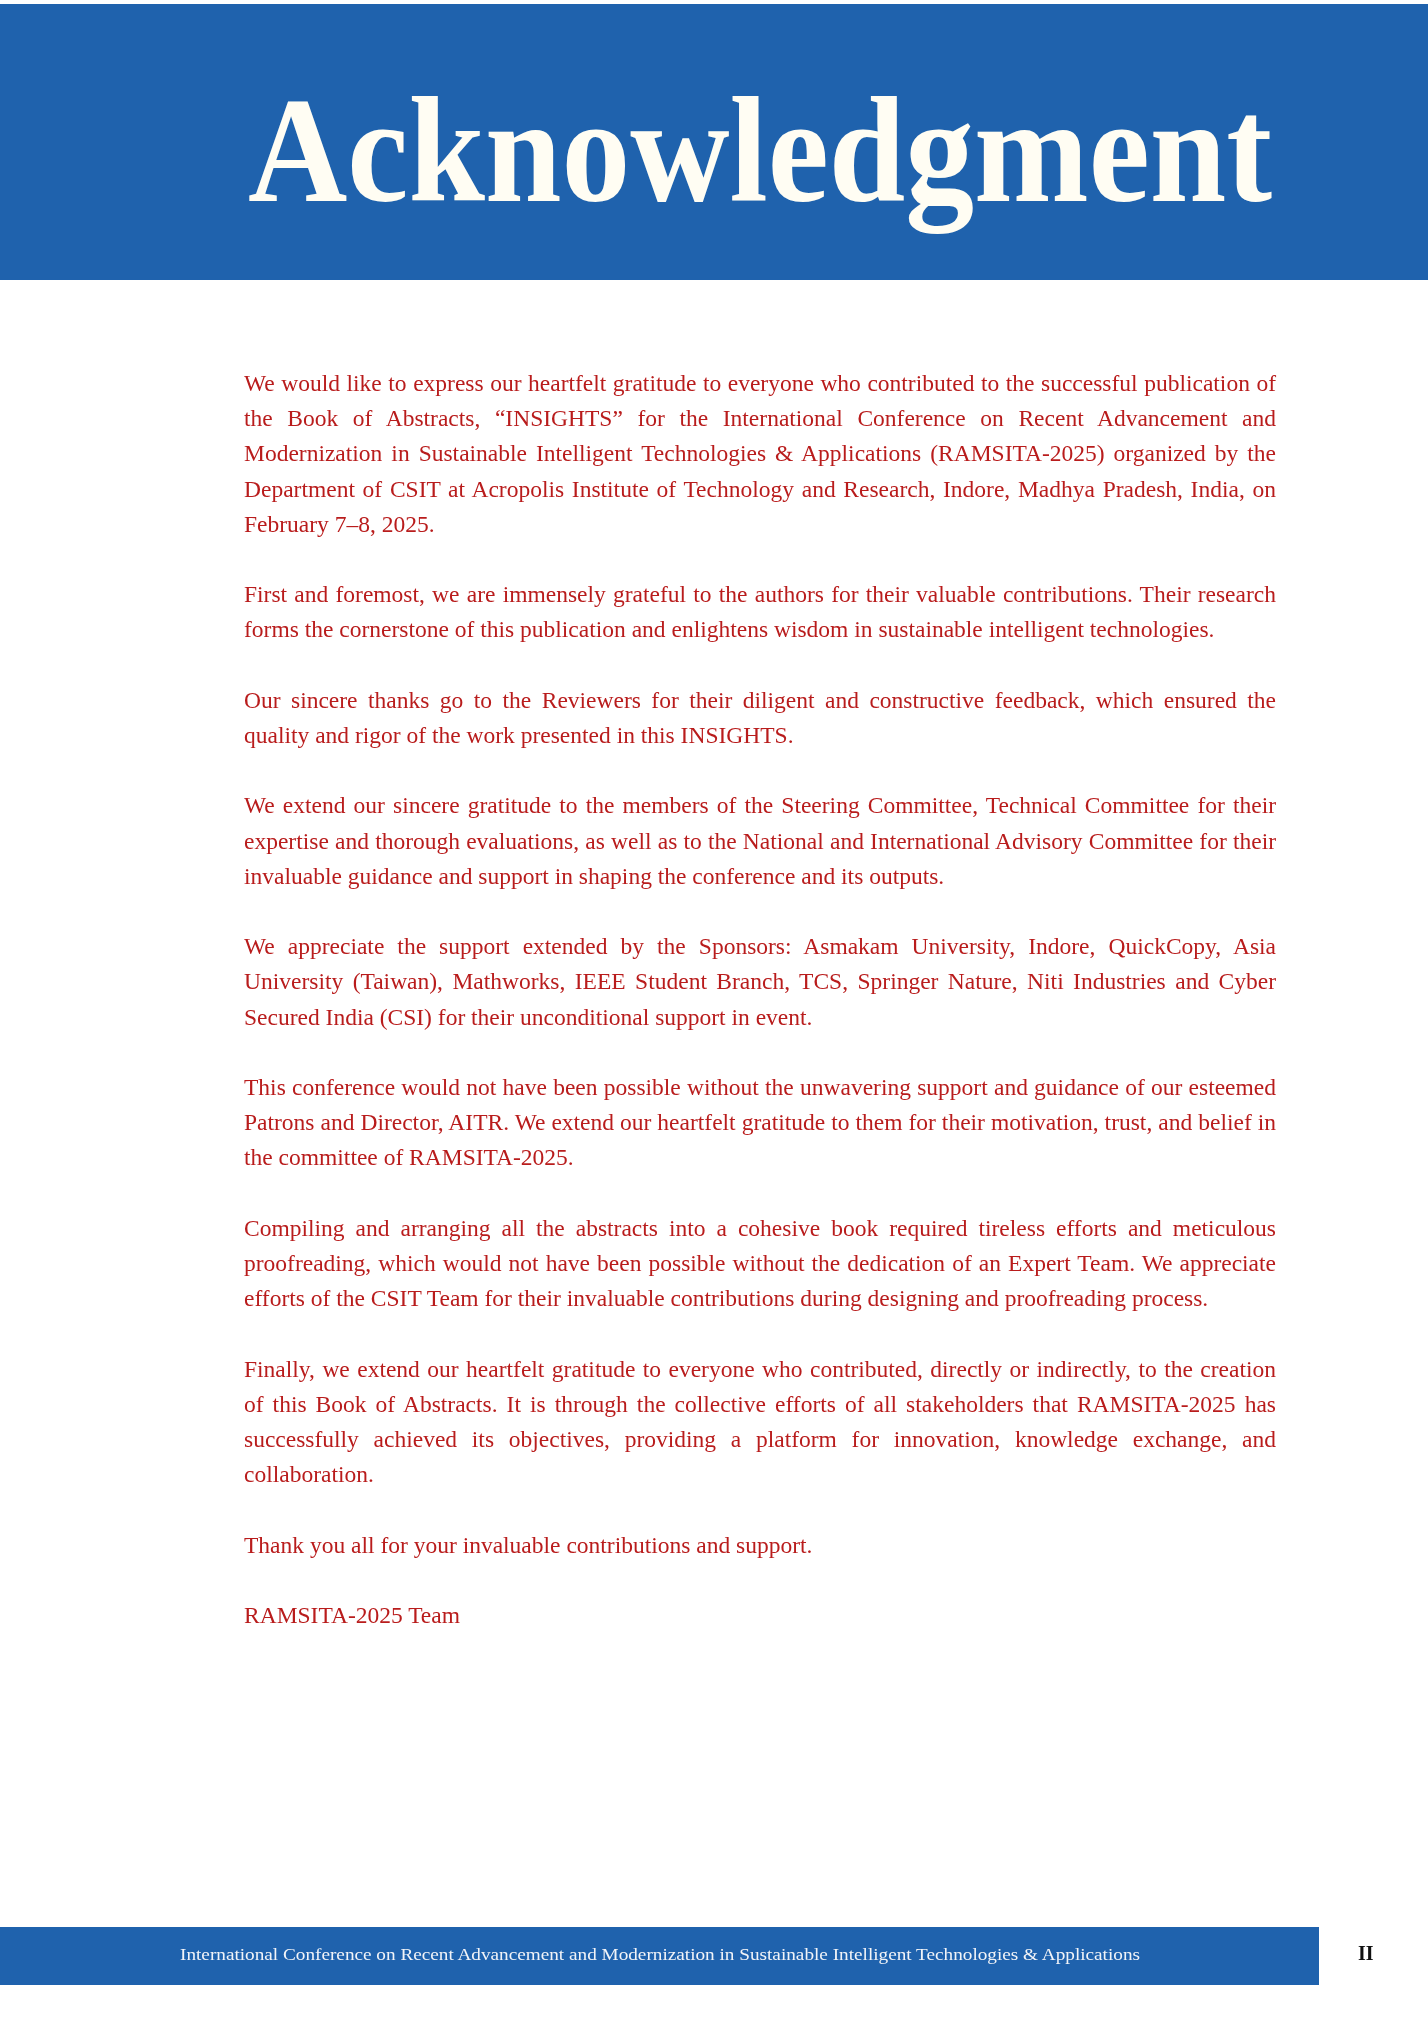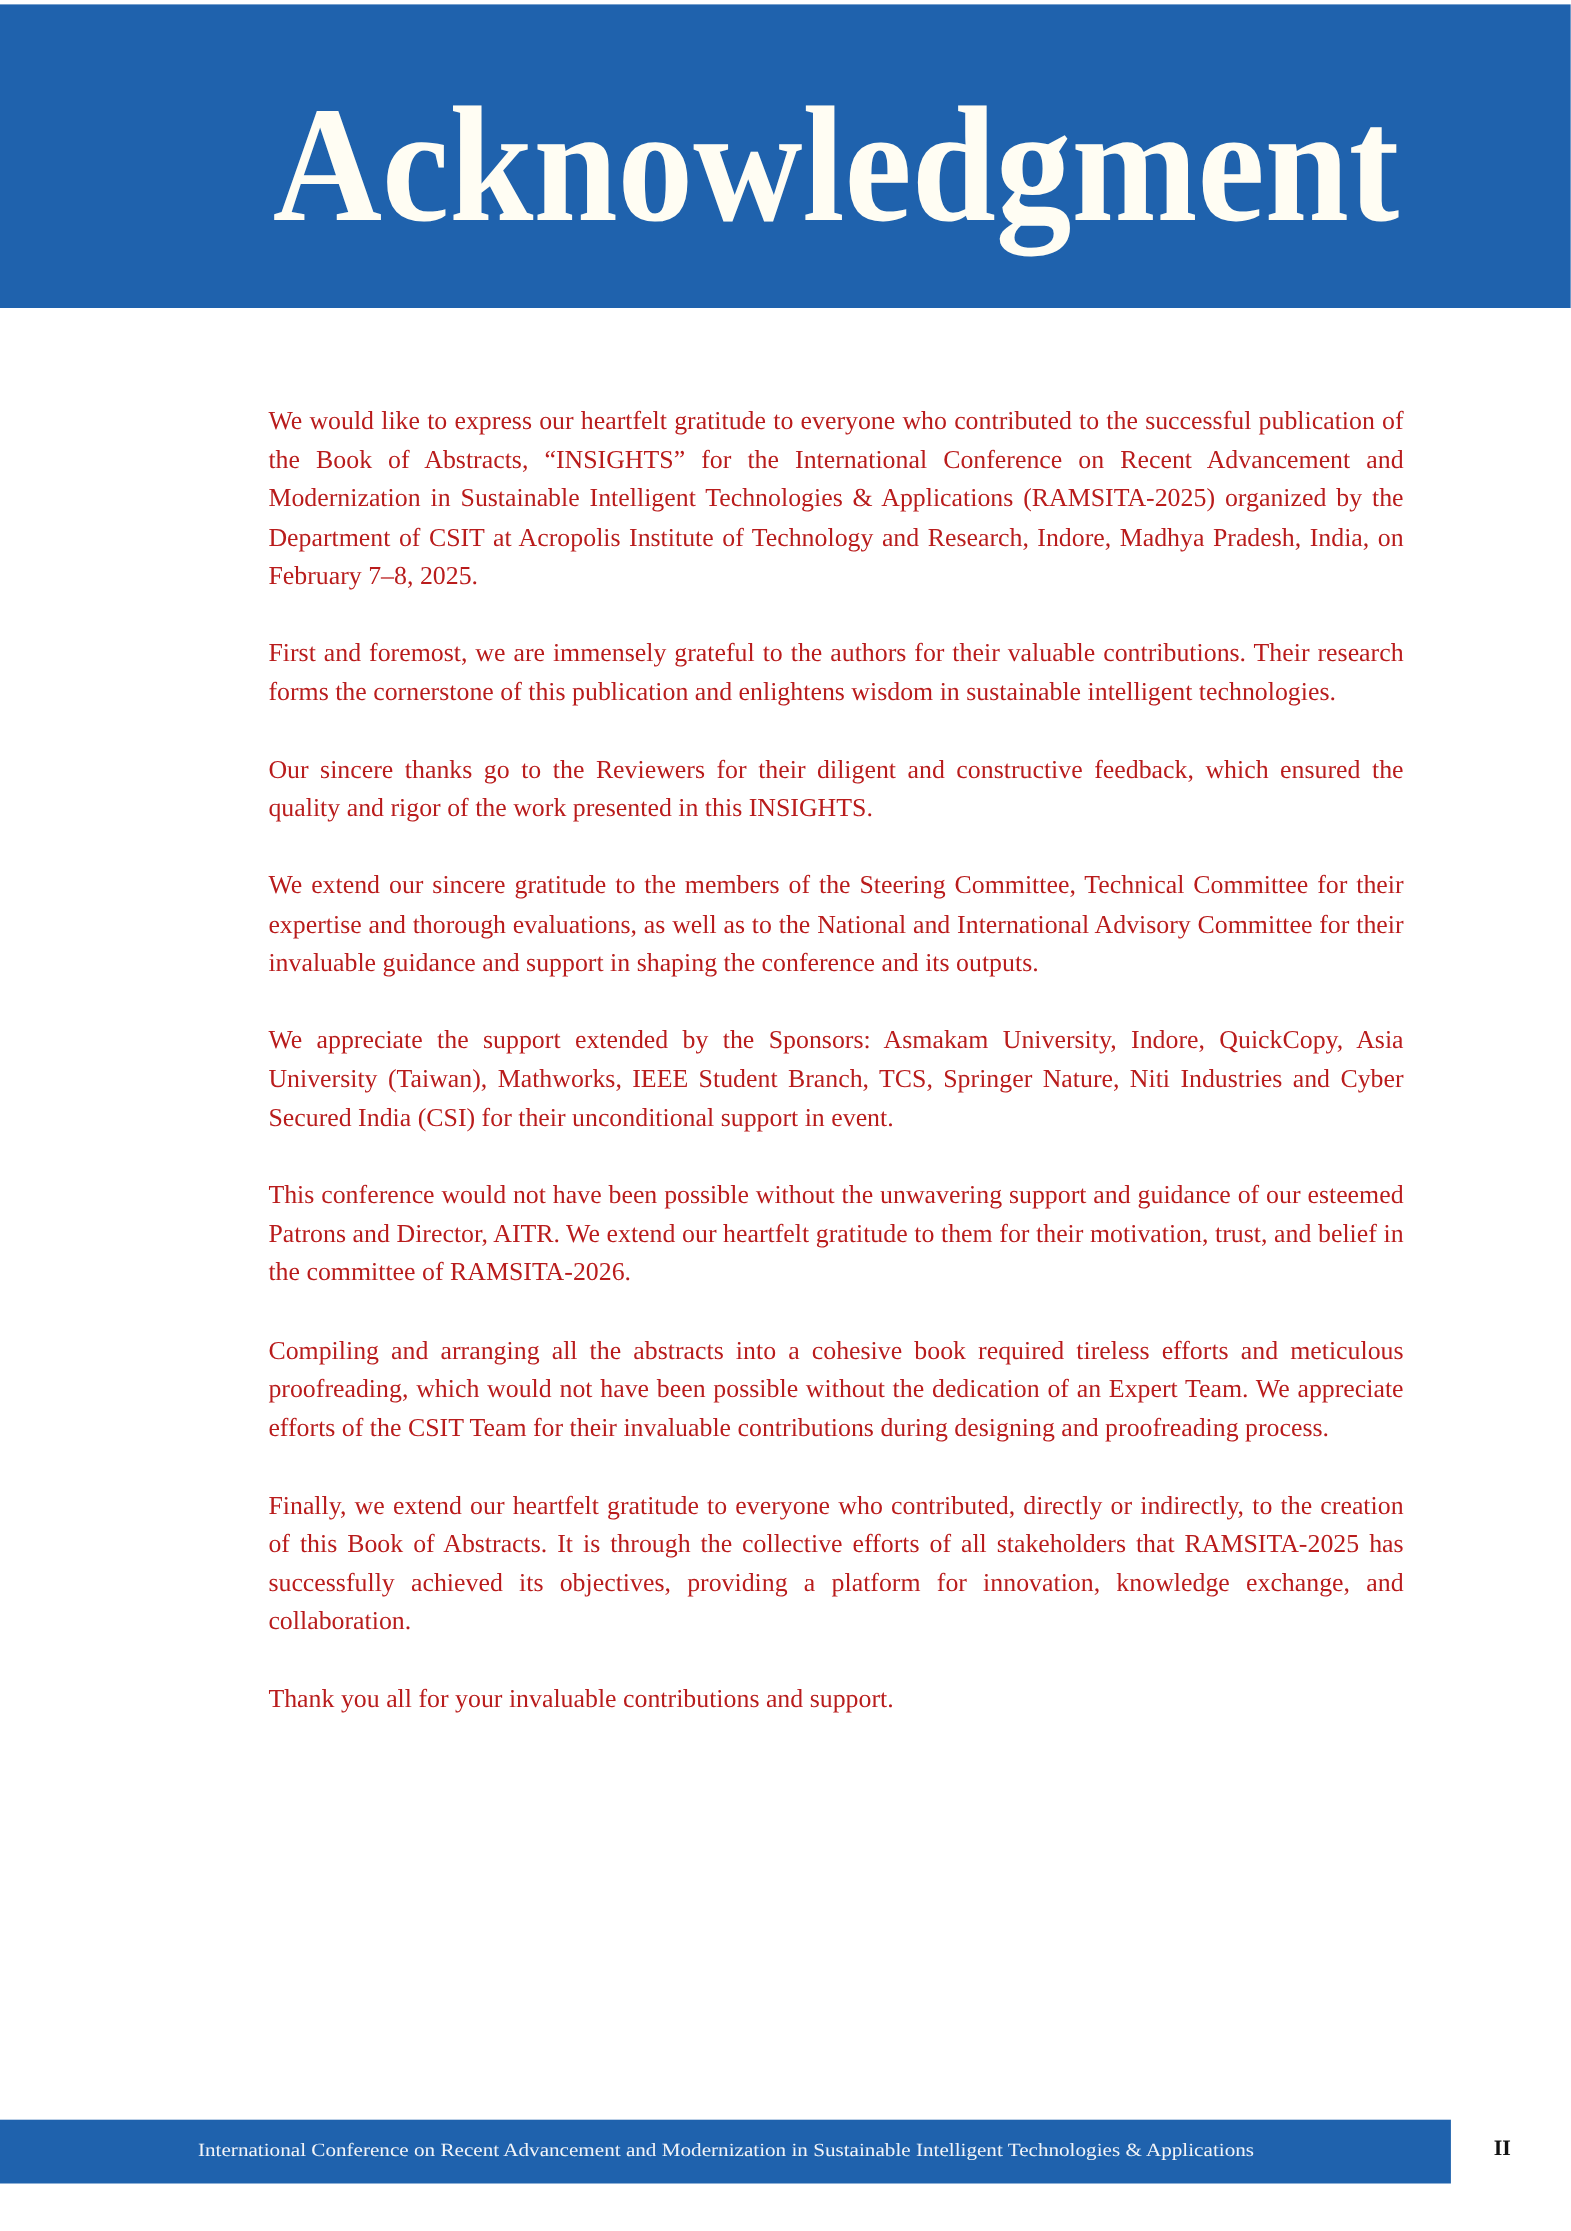--- a/index.html
+++ b/index.html
@@ -88,21 +88,22 @@
 
 <div class="header-banner"></div>
 <h1 class="page-title" id="page-title" style="transform: scaleX(0.917023);">Acknowledgment</h1>
 
 <div class="body-text">
   <p>We would like to express our heartfelt gratitude to everyone who contributed to the successful publication of the Book of Abstracts, “INSIGHTS” for the International Conference on Recent Advancement and Modernization in Sustainable Intelligent Technologies &amp; Applications (RAMSITA-2025) organized by the Department of CSIT at Acropolis Institute of Technology and Research, Indore, Madhya Pradesh, India, on February 7–8, 2025.</p>
   <p>First and foremost, we are immensely grateful to the authors for their valuable contributions. Their research forms the cornerstone of this publication and enlightens wisdom in sustainable intelligent technologies.</p>
   <p>Our sincere thanks go to the Reviewers for their diligent and constructive feedback, which ensured the quality and rigor of the work presented in this INSIGHTS.</p>
   <p>We extend our sincere gratitude to the members of the Steering Committee, Technical Committee for their expertise and thorough evaluations, as well as to the National and International Advisory Committee for their invaluable guidance and support in shaping the conference and its outputs.</p>
   <p>We appreciate the support extended by the Sponsors: Asmakam University, Indore, QuickCopy, Asia University (Taiwan), Mathworks, IEEE Student Branch, TCS, Springer Nature, Niti Industries and Cyber Secured India (CSI) for their unconditional support in event.</p>
-  <p>This conference would not have been possible without the unwavering support and guidance of our esteemed Patrons and Director, AITR. We extend our heartfelt gratitude to them for their motivation, trust, and belief in the committee of RAMSITA-2026.</p>
+  <p>This conference would not have been possible without the unwavering support and guidance of our esteemed Patrons and Director, AITR. We extend our heartfelt gratitude to them for their motivation, trust, and belief in the committee of RAMSITA-2025.</p>
   <p>Compiling and arranging all the abstracts into a cohesive book required tireless efforts and meticulous proofreading, which would not have been possible without the dedication of an Expert Team. We appreciate efforts of the CSIT Team for their invaluable contributions during designing and proofreading process.</p>
   <p>Finally, we extend our heartfelt gratitude to everyone who contributed, directly or indirectly, to the creation of this Book of Abstracts. It is through the collective efforts of all stakeholders that RAMSITA-2025 has successfully achieved its objectives, providing a platform for innovation, knowledge exchange, and collaboration.</p>
   <p>Thank you all for your invaluable contributions and support.</p>
+  <p>RAMSITA-2025 Team</p>
 </div>
 
 <div class="footer-bar"></div>
 <div class="footer-text" id="footer-text" style="transform: scaleX(1.13047);">International Conference on Recent Advancement and Modernization in Sustainable Intelligent Technologies &amp; Applications</div>
 <div class="page-number">II</div>
 
 </body></html>

